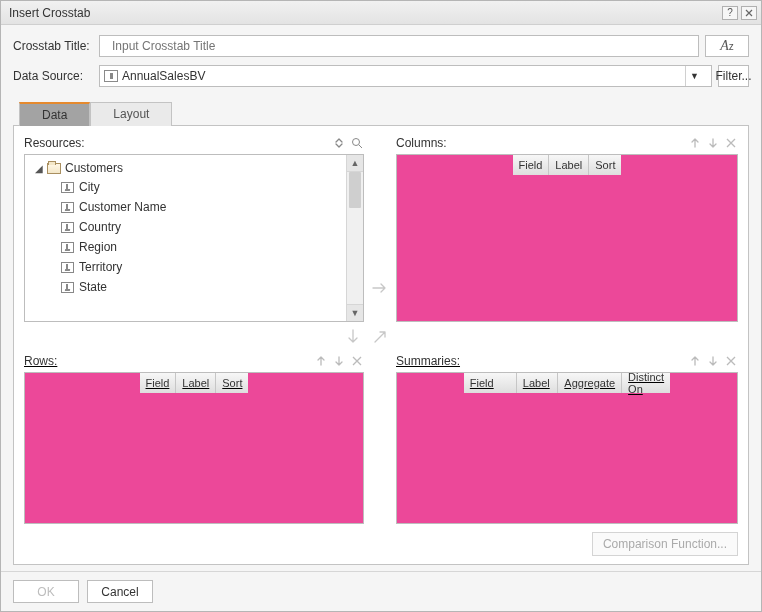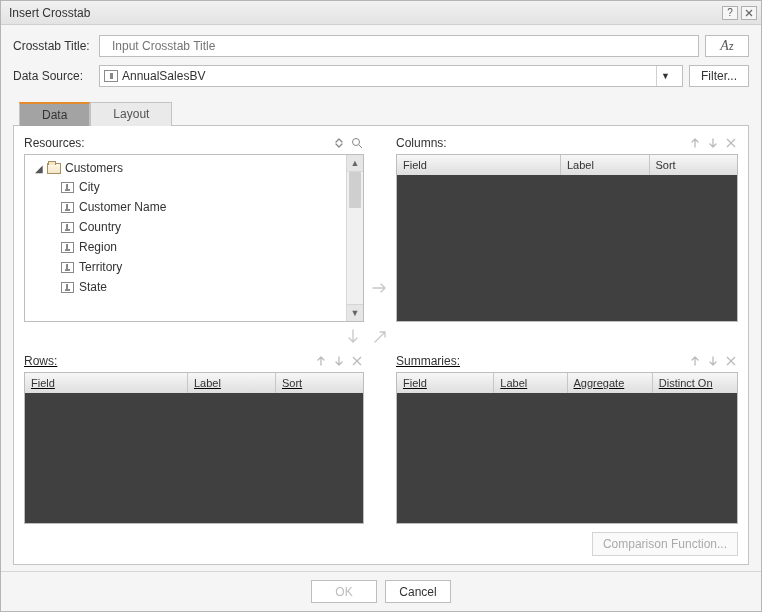--- a/index.html
+++ b/index.html
@@ -69,21 +69,21 @@
     width: 3px; height: 6px;
     background: #888; left: 5px; top: 2px;
   }
   .ds-text { flex: 1; font-size: 12px; color: #333; }
   .ds-arrow {
     width: 18px; height: 100%; border-left: 1px solid #d0d0d0;
     display: flex; align-items: center; justify-content: center;
     font-size: 9px; color: #333;
   }
   .filter-btn {
-    width: 60px; height: 22px; margin-left: 6px;
+    width: 31px; height: 22px; margin-left: 6px;
     border: 1px solid #bdbdbd; background: #fff;
     font-size: 12px; color: #333;
     display: flex; align-items: center; justify-content: center;
   }
 
   .tabs {
     display: flex; margin-top: 6px; margin-left: 6px;
   }
   .tab {
     padding: 4px 22px; font-size: 12px; color: #555;
@@ -168,22 +168,22 @@
   }
   .tree-scroll .sb-btn.bot { position:absolute; bottom:0; left:0; right:0;
     border-top: 1px solid #d6d6d6; border-bottom:none; }
   .tree-scroll .thumb {
     position:absolute; top:17px; left:2px; right:2px; height:36px;
     background:#cfcfcf; border-radius:1px;
   }
 
   
   .tbl {
-    border: 1px solid #bdbdbd; background: #404040;
-    display: flex; flex-direction: column;
+    border: 1px solid #bdbdbd; background: #ec4899;
+    display: flex; flex-direction: column; align-items: center;
   }
   .tbl-hdr {
     display: flex; height: 20px;
     background: linear-gradient(to bottom, #f7f7f7, #dedede);
     font-size: 11px; color: #333;
   }
   .tbl-hdr > div {
     padding: 2px 6px; border-right: 1px solid #c6c6c6;
     display:flex; align-items:center;
   }
@@ -211,21 +211,21 @@
 
   .cmp-row { display:flex; justify-content:flex-end; margin-top: 8px; }
   .cmp-btn {
     border: 1px solid #d4d4d4; background: #fafafa;
     padding: 4px 10px; font-size: 12px; color: #aaa;
   }
 
   .footer {
     border-top: 1px solid #d6d6d6;
     padding: 8px 12px;
-    display: flex; justify-content: center; gap: 8px;
+    display: flex; justify-content: flex-start; gap: 8px;
   }
   .btn {
     min-width: 66px; height: 23px;
     border: 1px solid #bdbdbd; background: #fff;
     font-size: 12px; color: #333;
     display:flex; align-items:center; justify-content:center;
   }
   .btn.disabled { color: #bdbdbd; }
 </style>
 </head>

